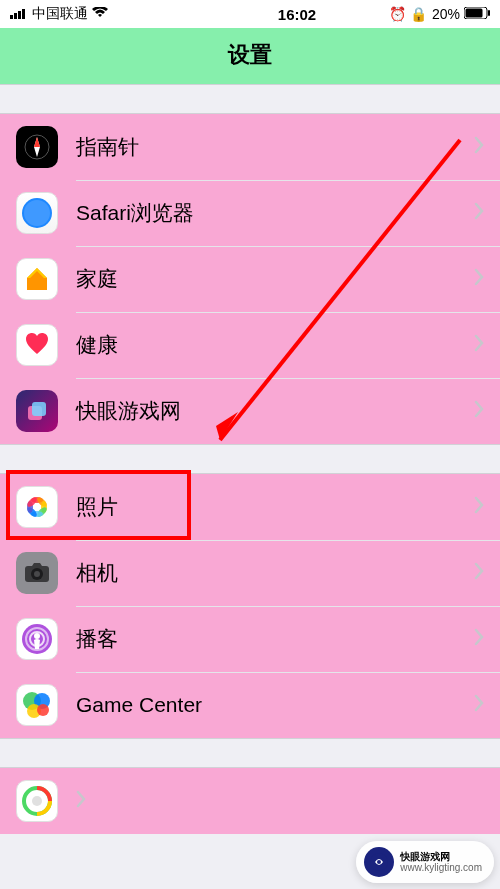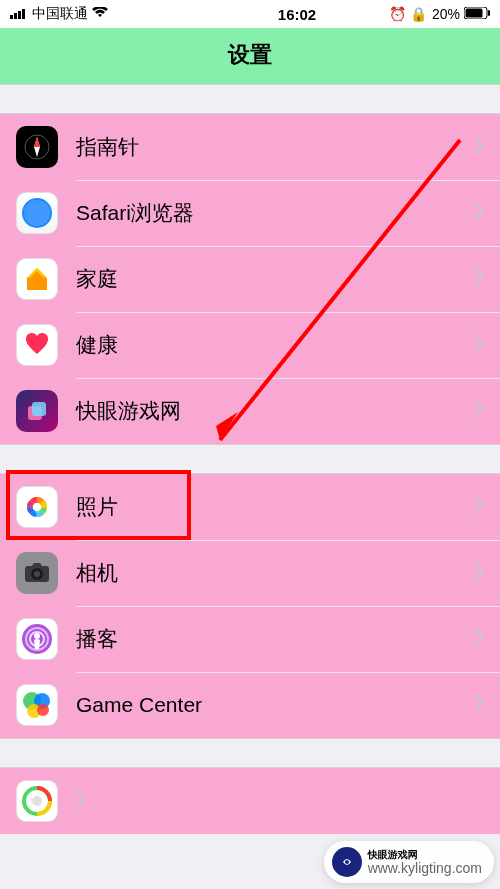--- a/index.html
+++ b/index.html
@@ -26,21 +26,21 @@
 .camera { background: #8e8e93; }
 .books { background: #ff9500; }
 .podcasts { background: #fff; border: 1px solid #e0e0e0; }
 .gc { background: #fff; border: 1px solid #e0e0e0; }
 .browser360 { background: #fff; border: 1px solid #e0e0e0; }
 .highlight { position: absolute; border: 4px solid #ff0000; pointer-events: none; }
 .arrow-svg { position: absolute; pointer-events: none; }
 .watermark { position: absolute; bottom: 6px; right: 6px; background: rgba(255,255,255,0.9); border-radius: 22px; padding: 6px 12px 6px 8px; display: flex; align-items: center; gap: 6px; box-shadow: 0 2px 8px rgba(0,0,0,.15); }
 .wm-icon { width: 30px; height: 30px; background: #1a237e; border-radius: 50%; display: flex; align-items: center; justify-content: center; }
 .wm-text { font-size: 10px; font-weight: 700; line-height: 1.1; }
-.wm-sub { font-size: 14px; color: #666; text-align: center; }
+.wm-sub { font-size: 10px; color: #666; text-align: center; }
 </style>
 </head>
 <body>
 
 <div class="status-bar">
   <div class="status-left">
     <span><svg width="18" height="12" viewBox="0 0 18 12">
           <rect x="0" y="8" width="3" height="4" fill="#000"></rect>
           <rect x="4" y="6" width="3" height="6" fill="#000"></rect>
           <rect x="8" y="4" width="3" height="8" fill="#000"></rect>

